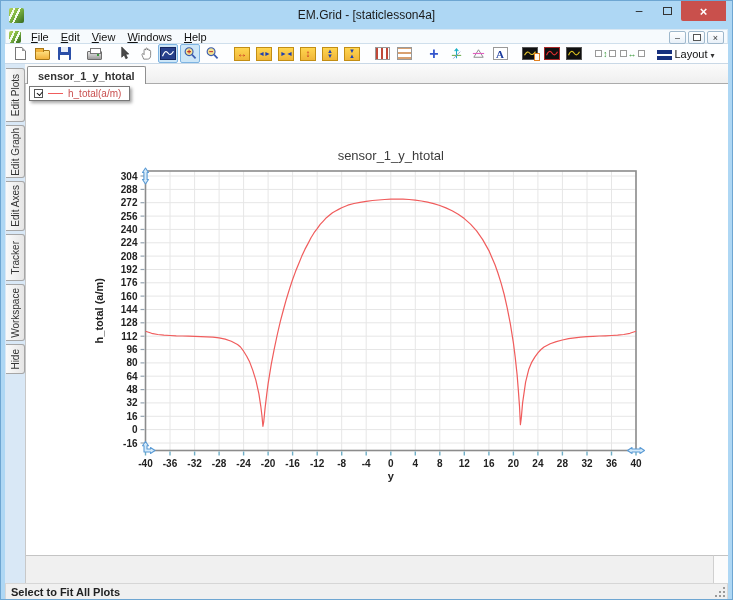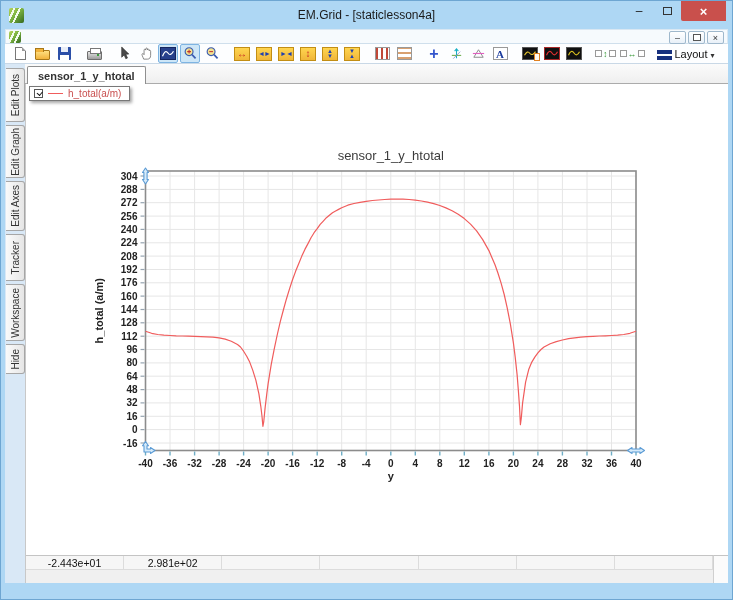--- a/index.html
+++ b/index.html
@@ -115,20 +115,21 @@
       <span class="cap-btn">–</span>
       <span class="cap-btn">
           <span class="sq"></span>
         </span>
       <span class="cap-btn close">×</span>
     </div>
   </div>
 
   <div id="menubar">
     <span class="logo"></span>
+    <span><span class="menu-item"><u>F</u>ile</span><span class="menu-item"><u>E</u>dit</span><span class="menu-item"><u>V</u>iew</span><span class="menu-item"><u>W</u>indows</span><span class="menu-item"><u>H</u>elp</span></span>
     <div id="mdi-buttons">
       <span class="mdi-btn">–</span>
       <span class="mdi-btn">
           <span class="mdi-restore"></span>
         </span>
       <span class="mdi-btn">×</span>
     </div>
   </div>
 
   <div id="toolbar">
@@ -488,28 +489,23 @@
             <text x="111.5" y="95.5" text-anchor="end" font-size="10" font-weight="bold" fill="#222" font-family="Liberation Sans, sans-serif">304</text>
             <text x="364.75" y="76" text-anchor="middle" font-size="13" fill="#3c3c3c" font-family="Liberation Sans, sans-serif">sensor_1_y_htotal</text>
             <text x="364.75" y="395.5" text-anchor="middle" font-size="11" font-weight="bold" fill="#222" font-family="Liberation Sans, sans-serif">y</text>
             <text x="77" y="226.75" transform="rotate(-90 77 226.75)" text-anchor="middle" font-size="11" font-weight="bold" fill="#222" font-family="Liberation Sans, sans-serif">h_total (a/m)</text>
             <path d="M119.5,247.2 L125.6,249.3 L131.8,250.5 L137.9,251.2 L144.0,251.5 L150.2,251.9 L156.3,252.0 L162.4,252.2 L168.6,252.4 L174.7,252.6 L180.8,252.9 L186.9,253.2 L193.1,253.9 L199.2,255.1 L205.3,257.2 L211.5,260.5 L214.5,263.0 L217.6,267.2 L220.7,272.2 L223.7,278.1 L226.8,286.4 L229.9,296.4 L232.9,309.8 L234.8,322.3 L236.0,332.3 L236.9,342.3 L237.8,337.3 L239.1,323.9 L240.9,308.9 L242.1,299.8 L245.2,280.6 L248.3,264.7 L251.3,250.5 L254.4,237.2 L257.5,225.5 L260.5,214.7 L263.6,204.6 L266.6,195.5 L269.7,187.1 L272.8,179.6 L275.8,172.1 L278.9,165.4 L282.0,159.6 L285.0,153.7 L288.1,148.7 L291.2,144.6 L294.2,140.4 L297.3,137.1 L300.4,133.7 L303.4,131.2 L306.5,128.7 L309.6,127.0 L312.6,125.4 L315.7,123.7 L321.8,121.2 L328.0,119.5 L334.1,118.3 L340.2,117.3 L346.4,116.5 L352.5,116.0 L358.6,115.5 L364.8,115.2 L370.9,115.0 L377.0,115.2 L383.1,115.5 L389.3,116.2 L395.4,117.0 L401.5,118.2 L407.7,119.7 L413.8,121.5 L419.9,123.9 L426.1,126.7 L432.2,130.2 L438.3,134.6 L444.5,140.1 L450.6,146.9 L456.7,155.6 L462.9,166.6 L469.0,180.8 L472.0,189.3 L475.1,199.1 L478.2,210.5 L481.2,223.8 L484.3,239.7 L487.4,258.9 L489.2,273.1 L491.1,290.6 L492.3,305.6 L493.5,322.3 L494.4,340.6 L495.3,334.0 L496.6,318.9 L499.6,298.1 L502.7,285.6 L505.8,278.1 L508.8,273.1 L511.9,268.9 L515.0,265.5 L518.0,263.0 L524.2,259.7 L530.3,257.6 L536.4,256.0 L542.6,254.7 L548.7,253.9 L554.8,253.2 L561.0,252.7 L567.1,252.4 L573.2,252.0 L579.3,251.8 L585.5,251.5 L591.6,251.2 L597.7,250.5 L603.9,249.3 L610.0,247.2" fill="none" stroke="#F05C5C" stroke-width="1.2" stroke-linejoin="round"></path>
             <path transform="translate(119.5,92.0)" d="M0 -8 L3 -3.5 L1.6 -3.5 L1.6 3.5 L3 3.5 L0 8 L-3 3.5 L-1.6 3.5 L-1.6 -3.5 L-3 -3.5 Z" stroke="#5B9BD5" fill="#D6EBFA" stroke-width="1.1" stroke-linejoin="round"></path>
             <path transform="translate(119.5,366.5)" d="M0 -9 L3 -4.8 L1.5 -4.8 L1.5 -1.5 L5 -1.5 L5 -3 L9.5 0 L5 3 L5 1.5 L-1.5 1.5 L-1.5 -4.8 L-3 -4.8 Z" stroke="#5B9BD5" fill="#D6EBFA" stroke-width="1.1" stroke-linejoin="round"></path>
             <path transform="translate(610,366.5)" d="M-8.5 0 L-4 -3 L-4 -1.5 L4 -1.5 L4 -3 L8.5 0 L4 3 L4 1.5 L-4 1.5 L-4 3 Z" stroke="#5B9BD5" fill="#D6EBFA" stroke-width="1.1" stroke-linejoin="round"></path>
           </svg>
         <div id="cursor-table">
-          <div class="ct-row val">
-              <div class="ct-cell">-2.443e+01</div>
-              <div class="ct-cell">2.981e+02</div>
-              <div class="ct-cell"></div>
-              <div class="ct-cell"></div>
-              <div class="ct-cell"></div>
-              <div class="ct-cell"></div>
-              <div class="ct-cell"></div>
-            </div>
         </div>
         <div id="table-strip"></div>
       </div>
     </div>
   </div>
 
+  <div id="statusbar">
+    <span>Select to Fit All Plots</span>
+    <span id="grip"></span>
+  </div>
 </div>
 
 </body></html>

